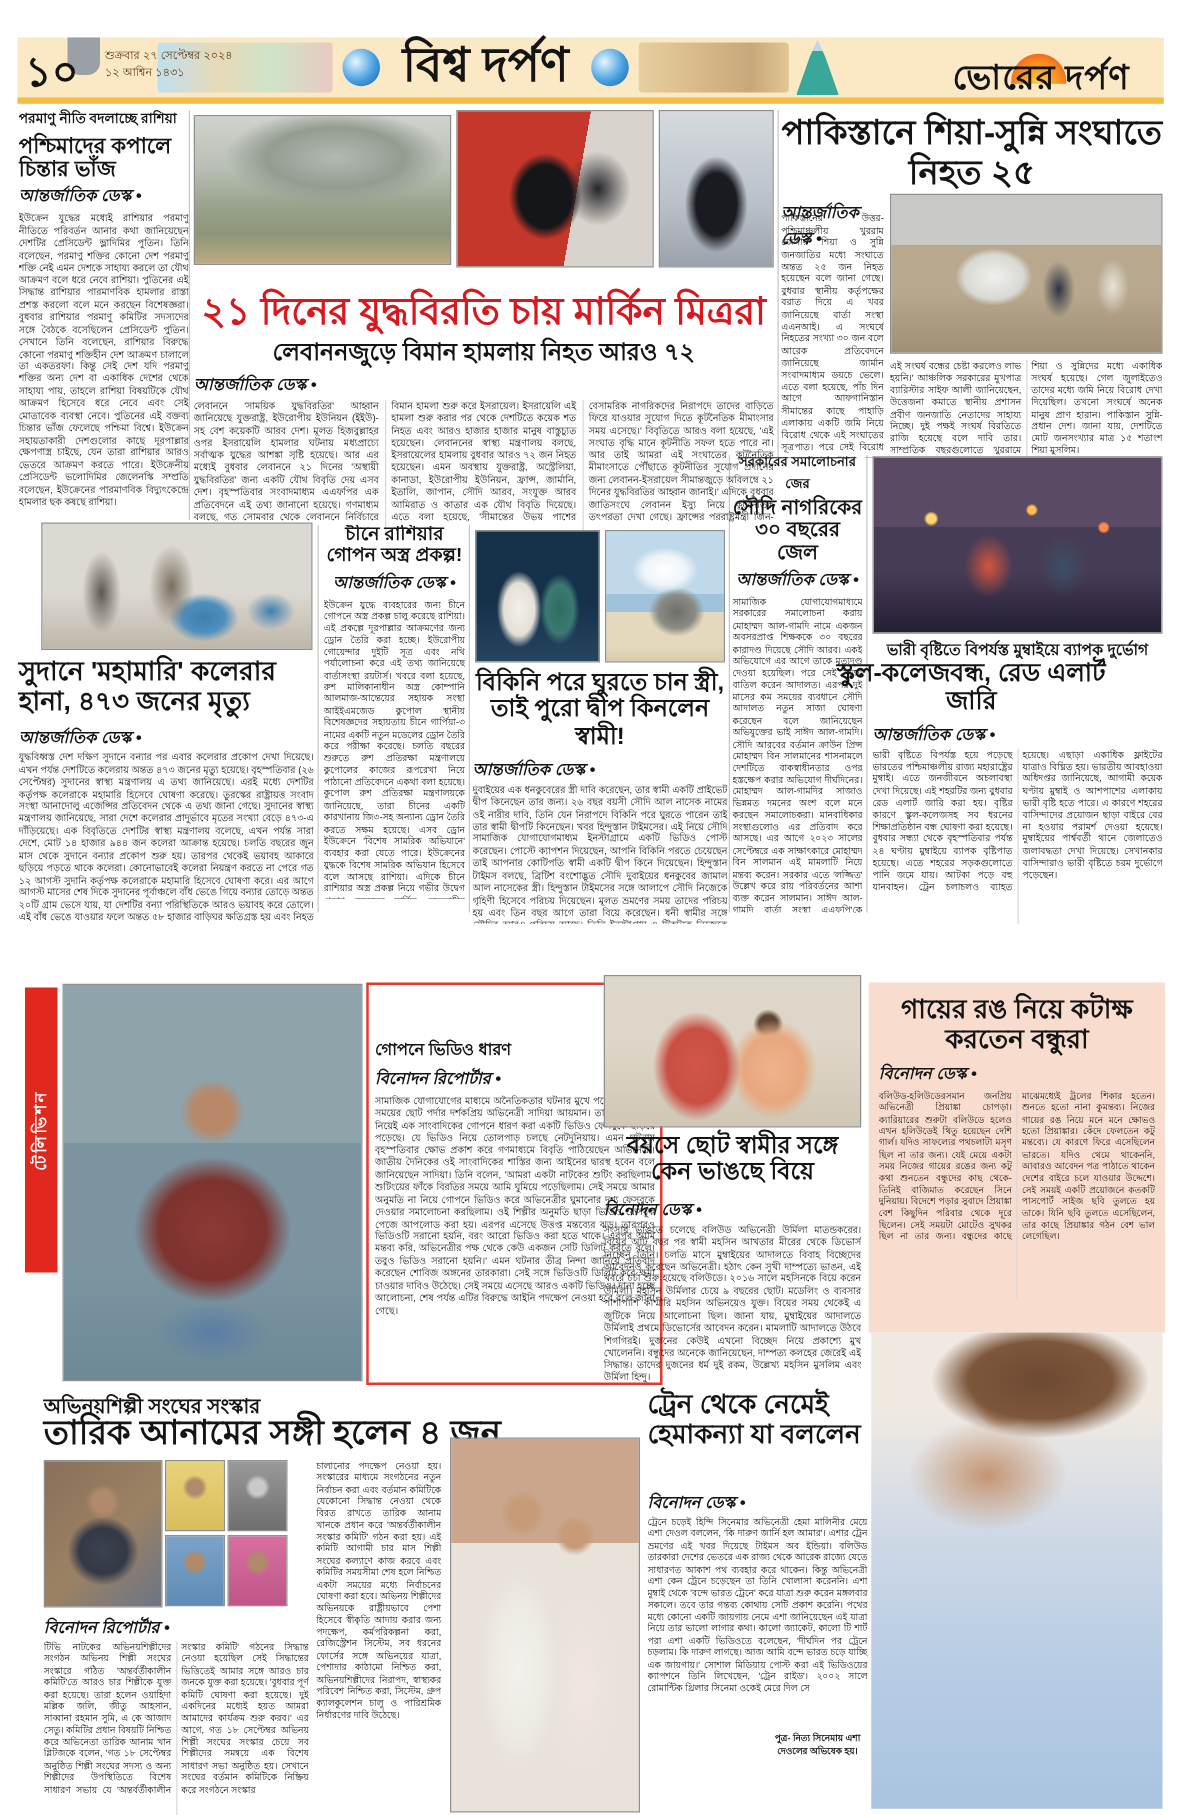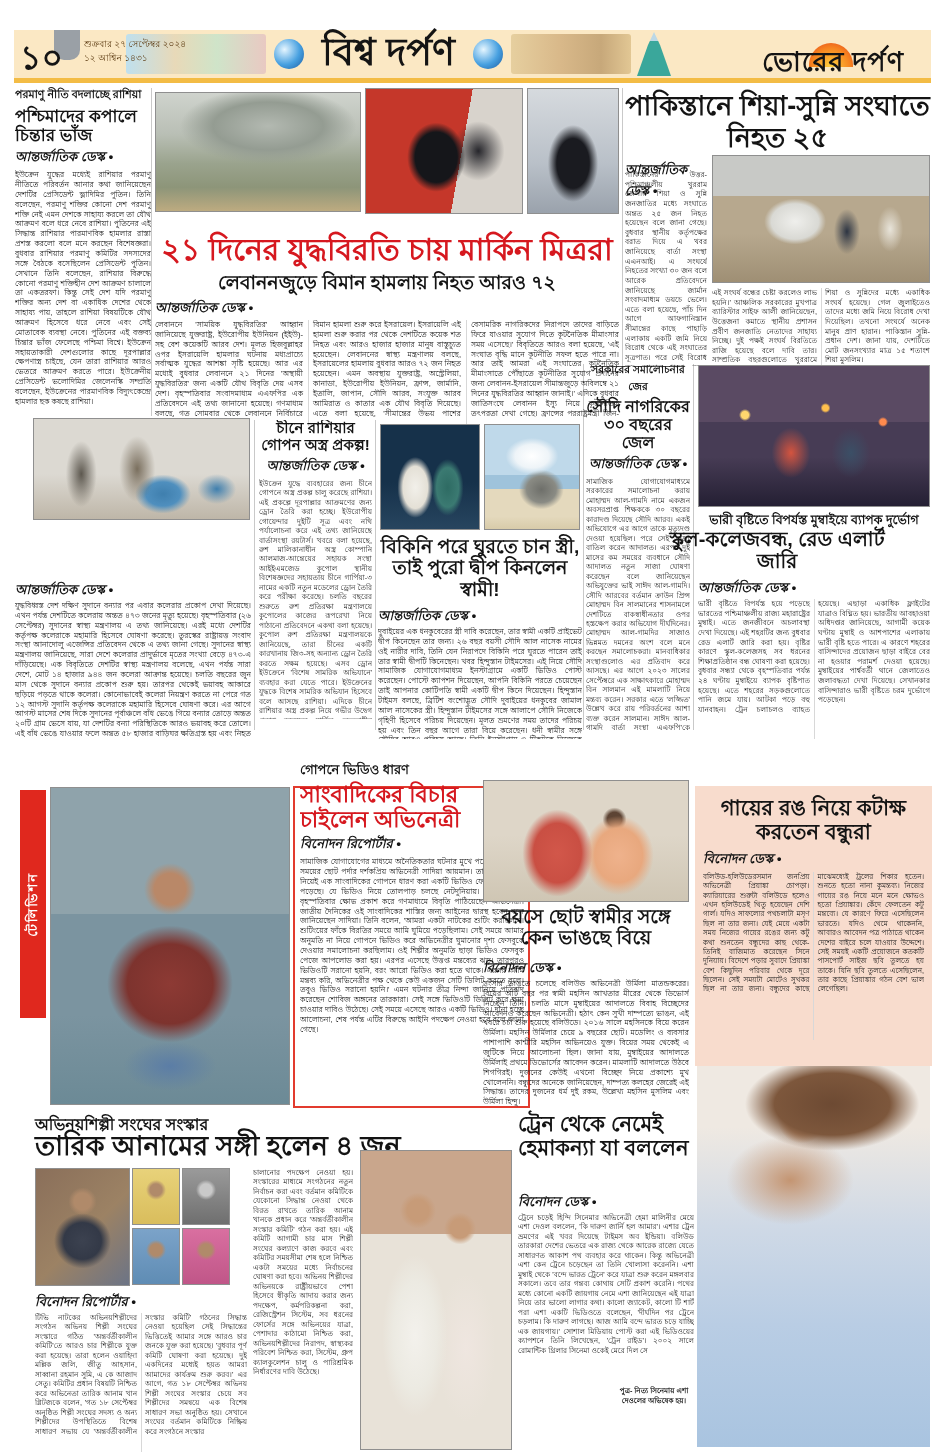--- a/index.html
+++ b/index.html
@@ -139,20 +139,21 @@
     <div class="byline" style="margin:0;">আন্তর্জাতিক ডেস্ক •</div>
     <div class="body-txt cols2" style="height:140px;font-size:7.4px;">ভারী বৃষ্টিতে বিপর্যস্ত হয়ে পড়েছে ভারতের পশ্চিমাঞ্চলীয় রাজ্য মহারাষ্ট্রের মুম্বাই। এতে জনজীবনে অচলাবস্থা দেখা দিয়েছে। এই শহরটির জন্য বুধবার রেড এলার্ট জারি করা হয়। বৃষ্টির কারণে স্কুল-কলেজসহ সব ধরনের শিক্ষাপ্রতিষ্ঠান বন্ধ ঘোষণা করা হয়েছে। বুধবার সন্ধ্যা থেকে বৃহস্পতিবার পর্যন্ত ২৪ ঘণ্টায় মুম্বাইয়ে ব্যাপক বৃষ্টিপাত হয়েছে। এতে শহরের সড়কগুলোতে পানি জমে যায়। আটকা পড়ে বহু যানবাহন। ট্রেন চলাচলও ব্যাহত হয়েছে। এছাড়া একাধিক ফ্লাইটের যাত্রাও বিঘ্নিত হয়। ভারতীয় আবহাওয়া অধিদপ্তর জানিয়েছে, আগামী কয়েক ঘণ্টায় মুম্বাই ও আশপাশের এলাকায় ভারী বৃষ্টি হতে পারে। এ কারণে শহরের বাসিন্দাদের প্রয়োজন ছাড়া বাইরে বের না হওয়ার পরামর্শ দেওয়া হয়েছে। মুম্বাইয়ের পার্শ্ববর্তী থানে জেলাতেও জলাবদ্ধতা দেখা দিয়েছে। সেখানকার বাসিন্দারাও ভারী বৃষ্টিতে চরম দুর্ভোগে পড়েছেন।</div>
   </div>
 
   <div class="abs photo" style="left:33px;top:418px;width:217px;height:102px;
        background:radial-gradient(ellipse 12% 55% at 22% 55%,#5d584f 0%,rgba(0,0,0,0) 60%),
                   radial-gradient(ellipse 14% 55% at 48% 50%,#7a6f5e 0%,rgba(0,0,0,0) 60%),
                   radial-gradient(ellipse 20% 30% at 60% 75%,#3f7fae 0%,#4f8fbe 40%,rgba(0,0,0,0) 65%),
                   radial-gradient(ellipse 15% 25% at 85% 70%,#3f7fae 0%,rgba(0,0,0,0) 60%),
                   linear-gradient(180deg,#dcd9d2 0 55%,#beb6a8 100%);"></div>
+  <div class="abs hl" style="left:15px;top:526px;width:236px;font-size:21px;">সুদানে 'মহামারি' কলেরার হানা, ৪৭৩ জনের মৃত্যু</div>
   <div class="abs" style="left:15px;top:580px;width:236px;height:150px;">
     <div class="byline" style="margin:0;">আন্তর্জাতিক ডেস্ক •</div>
     <div class="body-txt" style="height:138px;">যুদ্ধবিধ্বস্ত দেশ দক্ষিণ সুদানে বন্যার পর এবার কলেরার প্রকোপ দেখা দিয়েছে। এখন পর্যন্ত দেশটিতে কলেরায় অন্তত ৪৭৩ জনের মৃত্যু হয়েছে। বৃহস্পতিবার (২৬ সেপ্টেম্বর) সুদানের স্বাস্থ্য মন্ত্রণালয় এ তথ্য জানিয়েছে। এরই মধ্যে দেশটির কর্তৃপক্ষ কলেরাকে মহামারি হিসেবে ঘোষণা করেছে। তুরস্কের রাষ্ট্রায়ত্ত সংবাদ সংস্থা আনাদোলু এজেন্সির প্রতিবেদন থেকে এ তথ্য জানা গেছে। সুদানের স্বাস্থ্য মন্ত্রণালয় জানিয়েছে, সারা দেশে কলেরার প্রাদুর্ভাবে মৃতের সংখ্যা বেড়ে ৪৭৩-এ দাঁড়িয়েছে। এক বিবৃতিতে দেশটির স্বাস্থ্য মন্ত্রণালয় বলেছে, এখন পর্যন্ত সারা দেশে, মোট ১৪ হাজার ৯৪৪ জন কলেরা আক্রান্ত হয়েছে। চলতি বছরের জুন মাস থেকে সুদানে বন্যার প্রকোপ শুরু হয়। তারপর থেকেই ভয়াবহ আকারে ছড়িয়ে পড়তে থাকে কলেরা। কোনোভাবেই কলেরা নিয়ন্ত্রণ করতে না পেরে গত ১২ আগস্ট সুদানি কর্তৃপক্ষ কলেরাকে মহামারি হিসেবে ঘোষণা করে। এর আগে আগস্ট মাসের শেষ দিকে সুদানের পূর্বাঞ্চলে বাঁধ ভেঙে গিয়ে বন্যার তোড়ে অন্তত ২০টি গ্রাম ভেসে যায়, যা দেশটির বন্যা পরিস্থিতিকে আরও ভয়াবহ করে তোলে। এই বাঁধ ভেঙে যাওয়ার ফলে অন্তত ৫৮ হাজার বাড়িঘর ক্ষতিগ্রস্ত হয় এবং নিহত হয় অন্তত ১৩২ জন।</div>
   </div>
 
   <div class="abs" style="left:259px;top:420px;width:113px;height:310px;overflow:hidden;">
     <div class="hl center" style="font-size:15px;">চীনে রাশিয়ার গোপন অস্ত্র প্রকল্প!</div>
     <div class="byline center">আন্তর্জাতিক ডেস্ক •</div>
     <div class="body-txt" style="height:240px;font-size:7.3px;">ইউক্রেন যুদ্ধে ব্যবহারের জন্য চীনে গোপনে অস্ত্র প্রকল্প চালু করেছে রাশিয়া। এই প্রকল্পে দূরপাল্লার আক্রমণের জন্য ড্রোন তৈরি করা হচ্ছে। ইউরোপীয় গোয়েন্দার দুইটি সূত্র এবং নথি পর্যালোচনা করে এই তথ্য জানিয়েছে বার্তাসংস্থা রয়টার্স। খবরে বলা হয়েছে, রুশ মালিকানাধীন অস্ত্র কোম্পানি আলমাজ-আন্তেয়ের সহায়ক সংস্থা আইইএমজেড কুপোল স্থানীয় বিশেষজ্ঞদের সহায়তায় চীনে গার্পিয়া-৩ নামের একটি নতুন মডেলের ড্রোন তৈরি করে পরীক্ষা করেছে। চলতি বছরের শুরুতে রুশ প্রতিরক্ষা মন্ত্রণালয়ে কুপোলের কাজের রূপরেখা নিয়ে পাঠানো প্রতিবেদনে একথা বলা হয়েছে। কুপোল রুশ প্রতিরক্ষা মন্ত্রণালয়কে জানিয়েছে, তারা চীনের একটি কারখানায় জি৩-সহ অন্যান্য ড্রোন তৈরি করতে সক্ষম হয়েছে। এসব ড্রোন ইউক্রেনে 'বিশেষ সামরিক অভিযানে' ব্যবহার করা যেতে পারে। ইউক্রেনের যুদ্ধকে বিশেষ সামরিক অভিযান হিসেবে বলে আসছে রাশিয়া। এদিকে চীনে রাশিয়ার অস্ত্র প্রকল্প নিয়ে গভীর উদ্বেগ প্রকাশ করেছেন মার্কিন নেতৃত্বাধীন পশ্চিমাদের সামরিক জোট ন্যাটোর একজন মুখপাত্র।</div>
   </div>
@@ -175,23 +176,22 @@
   <div class="tv-tab">
     <span>টেলিভিশন</span>
   </div>
   <div class="abs photo" style="left:50px;top:787px;width:240px;height:318px;
        background:radial-gradient(ellipse 40% 28% at 50% 62%,#8d3a34 0%,#7d332e 45%,rgba(0,0,0,0) 66%),
                   radial-gradient(circle 26px at 50% 32%,#b98868 0 60%,rgba(0,0,0,0) 100%),
                   radial-gradient(ellipse 30% 12% at 50% 88%,#5b7da6 0%,rgba(0,0,0,0) 65%),
                   linear-gradient(180deg,#8fa3ab 0 40%,#7b94a0 40% 72%,#6c8a96 100%);"></div>
 
   <div class="redbox"></div>
-  <div class="abs" style="left:300px;top:760px;width:224px;height:310px;overflow:hidden;">
+  <div class="abs" style="left:300px;top:830px;width:224px;height:310px;overflow:hidden;">
     <div style="font-size:13px;font-weight:700;">গোপনে ভিডিও ধারণ</div>
-    <div class="hl red" style="font-size:22px;margin:2px 0;">সাংবাদিকের বিচার চাইলেন অভিনেত্রী</div>
     <div class="byline">বিনোদন রিপোর্টার •</div>
     <div class="body-txt" style="height:212px;">সামাজিক যোগাযোগের মাধ্যমে অনৈতিকতার ঘটনার মুখে পড়েছেন বর্তমান সময়ের ছোট পর্দার দর্শকপ্রিয় অভিনেত্রী সাদিয়া আয়মান। তার অনুমতি না নিয়েই এক সাংবাদিকের গোপনে ধারণ করা একটি ভিডিও ফেসবুকে ছড়িয়ে পড়েছে। যে ভিডিও নিয়ে তোলপাড় চলছে নেটদুনিয়ায়। এমন ঘটনায় বৃহস্পতিবার ক্ষোভ প্রকাশ করে গণমাধ্যমে বিবৃতি পাঠিয়েছেন অভিনেত্রী। জাতীয় দৈনিকের ওই সাংবাদিকের শাস্তির জন্য আইনের দ্বারস্থ হবেন বলে জানিয়েছেন সাদিয়া। তিনি বলেন, 'আমরা একটা নাটকের শুটিং করছিলাম। শুটিংয়ের ফাঁকে বিরতির সময়ে আমি ঘুমিয়ে পড়েছিলাম। সেই সময়ে আমার অনুমতি না নিয়ে গোপনে ভিডিও করে অভিনেত্রীর ঘুমানোর দৃশ্য ফেসবুকে দেওয়ার সমালোচনা করছিলাম। ওই শিল্পীর অনুমতি ছাড়া ভিডিও ফেসবুক পেজে আপলোড করা হয়। এরপর এসেছে উত্তপ্ত মন্তব্যের ঝড়। তারপরও ভিডিওটি সরানো হয়নি, বরং আরো ভিডিও করা হতে থাকে। এরপর আমি মন্তব্য করি, অভিনেত্রীর পক্ষ থেকে কেউ একজন সেটি ডিলিট করতে বলে। তবুও ভিডিও সরানো হয়নি।' এমন ঘটনার তীব্র নিন্দা জানিয়ে প্রতিবাদ করেছেন শোবিজ অঙ্গনের তারকারা। সেই সঙ্গে ভিডিওটি ডিলিট করে ক্ষমা চাওয়ার দাবিও উঠেছে। সেই সময়ে এসেছে আরও একটি ভিডিও। দানা হচ্ছে আলোচনা, শেষ পর্যন্ত এটির বিরুদ্ধে আইনি পদক্ষেপ নেওয়া হবে বলে জানা গেছে।</div>
   </div>
 
   <div class="abs photo" style="left:483px;top:780px;width:206px;height:122px;
        background:radial-gradient(ellipse 26% 55% at 36% 60%,#d2574a 0%,#c94f43 45%,rgba(0,0,0,0) 66%),
                   radial-gradient(ellipse 26% 50% at 66% 62%,#efb28c 0%,#e8a87e 45%,rgba(0,0,0,0) 66%),
                   radial-gradient(circle 12px at 64% 32%,#5d4434 0 60%,rgba(0,0,0,0) 100%),
                   linear-gradient(180deg,#ded6c8 0 45%,#cfc6b4 100%);"></div>
   <div class="abs center hl" style="left:483px;top:906px;width:206px;font-size:19px;">বয়সে ছোট স্বামীর সঙ্গে কেন ভাঙছে বিয়ে</div>

